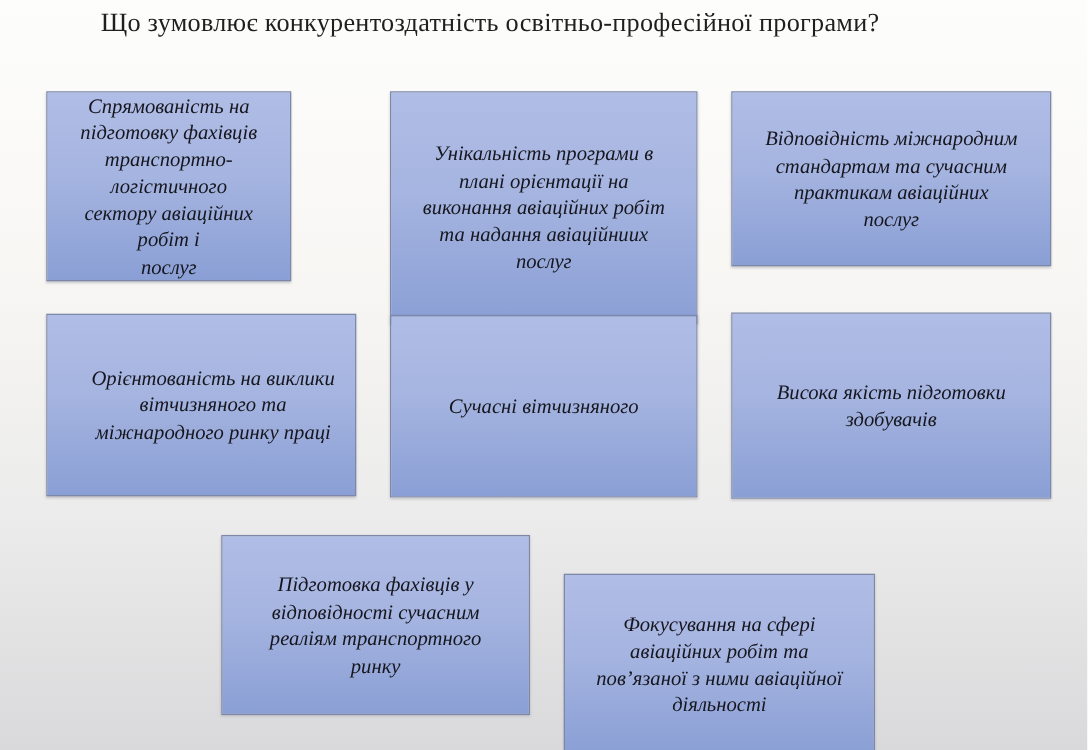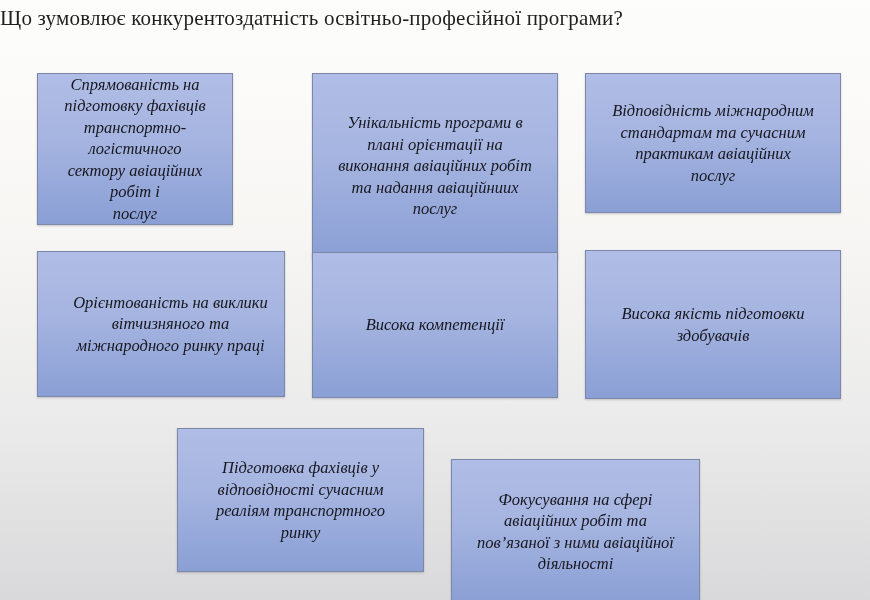--- a/index.html
+++ b/index.html
@@ -14,20 +14,21 @@
     position: relative;
     width: 870px;
     height: 600px;
     background: linear-gradient(180deg, #fdfdfc 0%, #f8f7f4 35%, #ebebeb 70%, #d9d9db 100%);
   }
   .slide-title {
     position: absolute;
     top: 6px;
     left: 0;
     width: 784px;
+    text-align: center;
     font-size: 21px;
     font-weight: 400;
     color: #1f1f1f;
     letter-spacing: 0.2px;
   }
   .factor-box {
     position: absolute;
     box-sizing: border-box;
     border: 1.5px solid #7d87a8;
     background: linear-gradient(180deg, #b0bde6 0%, #a5b4e0 45%, #8a9fd5 100%);
@@ -82,21 +83,21 @@
 стандартам та сучасним
 практикам авіаційних
 послуг</span>
   </div>
   <div class="factor-box b4">
     <span class="factor-text">Орієнтованість на виклики
 вітчизняного та
 міжнародного ринку праці</span>
   </div>
   <div class="factor-box b5">
-    <span class="factor-text">Висока компетенції</span>
+    <span class="factor-text">Сучасні вітчизняного</span>
   </div>
   <div class="factor-box b6">
     <span class="factor-text">Висока якість підготовки
 здобувачів</span>
   </div>
   <div class="factor-box b7">
     <span class="factor-text">Підготовка фахівців у
 відповідності сучасним
 реаліям транспортного
 ринку</span>

